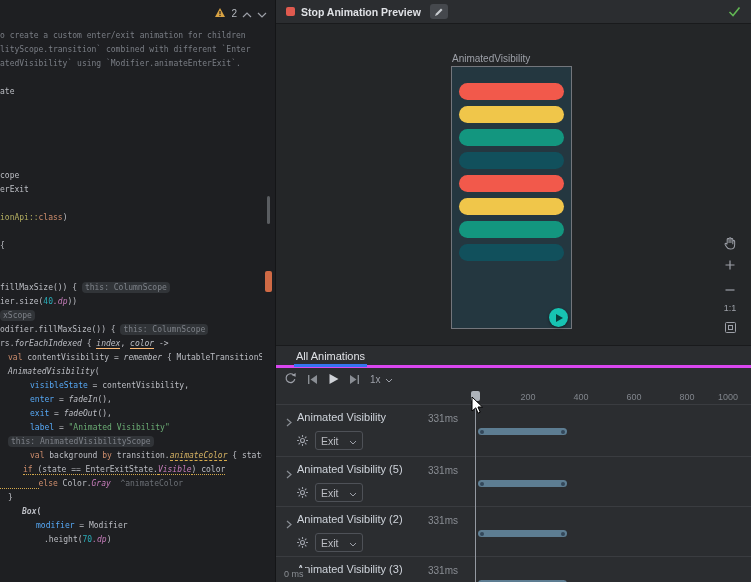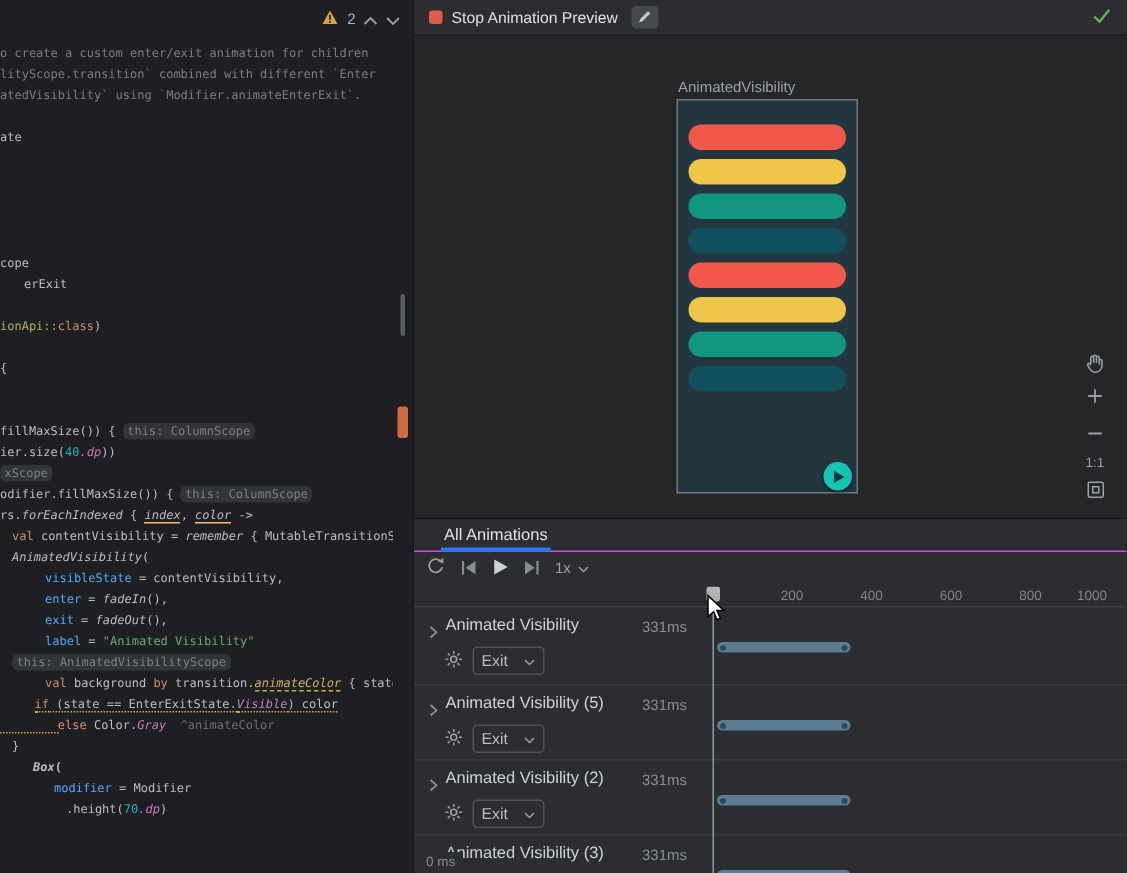--- a/index.html
+++ b/index.html
@@ -31,21 +31,21 @@
   .cl-hint { background:#313438; color:#7d8188; border-radius:4px; padding:0 3px;
              display:inline-block; line-height:11px; font-size:8px; }
   .cl-hintp{ color:#6b6f75; font-size:8px; }
   .scroll-thumb { position:absolute; right:5px; top:196px; width:3px; height:28px; background:#5a5d61; border-radius:2px; }
   .stripe-mark  { position:absolute; right:3px; top:271px; width:7px; height:21px; background:#d06a45; border-radius:2px; }
 
   
   .right { position:absolute; left:275px; top:0; width:476px; height:582px; background:#242628; border-left:1px solid #141517; }
   .pv-toolbar { position:absolute; left:0; top:0; width:100%; height:24px; background:#2b2d30;
       border-bottom:1px solid #191a1c; display:flex; align-items:center; padding:0 10px; gap:7px; }
-  .stop-btn { display:flex; align-items:center; gap:6px; }
+  .stop-btn { display:flex; align-items:center; gap:6px;font-weight:bold; }
   .stop-sq { width:9px; height:9px; border-radius:2px; background:var(--stop-red); }
   .stop-label { font-size:10.5px; color:#dfe1e5; }
   .edit-btn { width:18px; height:15px; border-radius:3px; background:#45484d;
       display:flex; align-items:center; justify-content:center; margin-left:2px; }
   .spacer { flex:1; }
 
   .pv-canvas { position:absolute; left:0; top:24px; width:100%; height:321px; background:#242628; }
   .pv-label { position:absolute; left:176px; top:29px; font-size:10px; color:#9da0a8; }
   .pv-box { position:absolute; left:175px; top:42px; width:121px; height:263px;
       background:var(--preview-bg); border:1px solid #73767c; }
@@ -55,21 +55,21 @@
       box-shadow:0 1px 3px rgba(0,0,0,.5); }
   .fab i { display:block; width:0; height:0; border-left:7px solid #083d3c;
       border-top:4.5px solid transparent; border-bottom:4.5px solid transparent; margin-left:2px; }
   .zoom-col { position:absolute; right:12px; top:214px; display:flex; flex-direction:column;
       align-items:center; gap:7px; }
   .zbtn { display:flex; align-items:center; justify-content:center; width:18px; height:14px; }
   .zratio { font-size:9px; color:#9da0a8; }
 
   
   .tl { position:absolute; left:0; top:345px; width:100%; height:237px; background:#2b2d30; border-top:1px solid #191a1c; }
-  .tl-tabs { height:22px; display:flex; align-items:center; padding-left:18px; border-bottom:1px solid #d946ef; }
+  .tl-tabs { height:22px; display:flex; align-items:center; padding-left:18px; border-bottom:3px solid #d946ef; }
   .tl-tab { height:22px; display:flex; align-items:center; padding:0 2px; font-size:11px;
       color:#dfe1e5; position:relative; }
   .tl-tab.active::after { content:""; position:absolute; left:0; right:0; bottom:0; height:3px; background:var(--accent); }
   .tl-toolbar { height:23px; display:flex; align-items:center; padding-left:8px; gap:10px; }
   .tbtn { display:flex; align-items:center; justify-content:center; }
   .speed { display:flex; align-items:center; gap:4px; font-size:10px; color:#9da0a8; }
   .tl-body { position:absolute; left:0; top:45px; right:0; bottom:0; overflow:hidden; }
   .ruler { position:absolute; top:0; left:0; right:0; height:13px; }
   .ruler-label { position:absolute; top:1px; transform:translateX(-50%); font-size:9px; color:#81858c; }
   .rows { position:absolute; top:13px; left:0; right:0; bottom:0; }
@@ -124,21 +124,21 @@
         <div class="code-line" style="padding-left: 0px;"><span class="cl-cmt">lityScope.transition` combined with different `Enter</span></div>
         <div class="code-line" style="padding-left: 0px;"><span class="cl-cmt">atedVisibility` using `Modifier.animateEnterExit`.</span></div>
         <div class="code-line" style="padding-left: 0px;"></div>
         <div class="code-line" style="padding-left: 0px;"><span class="cl-d">ate</span></div>
         <div class="code-line" style="padding-left: 0px;"></div>
         <div class="code-line" style="padding-left: 0px;"></div>
         <div class="code-line" style="padding-left: 0px;"></div>
         <div class="code-line" style="padding-left: 0px;"></div>
         <div class="code-line" style="padding-left: 0px;"></div>
         <div class="code-line" style="padding-left: 0px;"><span class="cl-d">cope</span></div>
-        <div class="code-line" style="padding-left: 16px;"><span class="cl-d">erExit</span></div>
+        <div class="code-line" style="padding-left: 0px;"><span class="cl-d">erExit</span></div>
         <div class="code-line" style="padding-left: 0px;"></div>
         <div class="code-line" style="padding-left: 0px;"><span class="cl-ann">ionApi::</span><span class="cl-kw">class</span><span class="cl-d">)</span></div>
         <div class="code-line" style="padding-left: 0px;"></div>
         <div class="code-line" style="padding-left: 0px;"><span class="cl-d">{</span></div>
         <div class="code-line" style="padding-left: 0px;"></div>
         <div class="code-line" style="padding-left: 0px;"></div>
         <div class="code-line" style="padding-left: 0px;"><span class="cl-d">fillMaxSize()) { </span><span class="cl-hint">this: ColumnScope</span></div>
         <div class="code-line" style="padding-left: 0px;"><span class="cl-d">ier.size(</span><span class="cl-num">40</span><span class="cl-prop">.dp</span><span class="cl-d">))</span></div>
         <div class="code-line" style="padding-left: 0px;"><span class="cl-hint">xScope</span></div>
         <div class="code-line" style="padding-left: 0px;"><span class="cl-d">odifier.fillMaxSize()) { </span><span class="cl-hint">this: ColumnScope</span></div>

